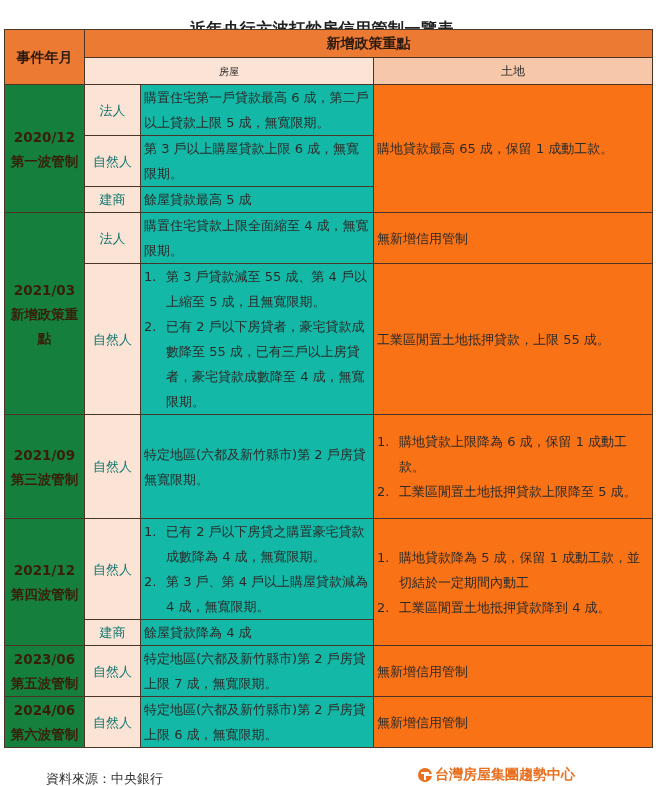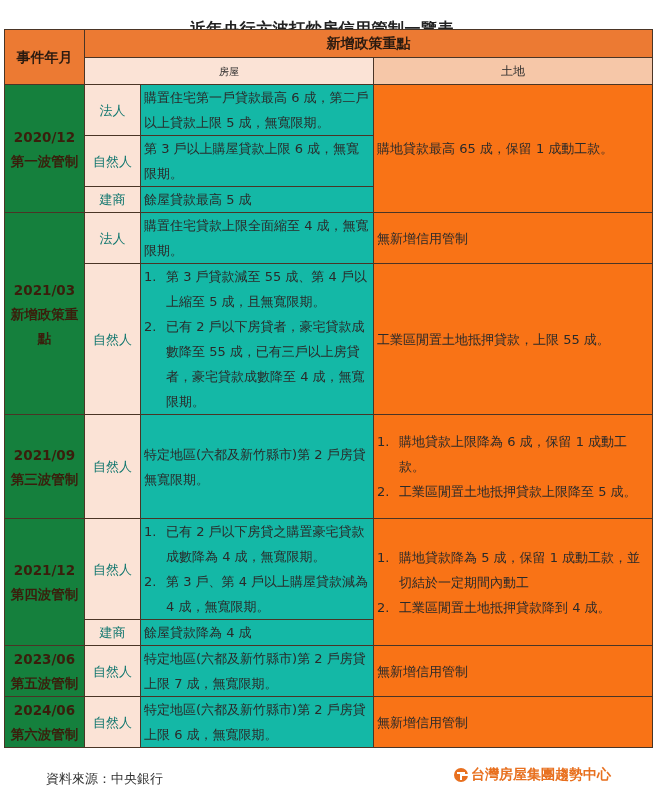--- a/index.html
+++ b/index.html
@@ -20,21 +20,21 @@
   .h-light-house { background: #fbe3d6; text-align: center; font-size: 10px; font-weight: normal; }
   .h-light-land { background: #f6c7a8; text-align: center; font-size: 12px; font-weight: normal; }
   .date-cell { background: #15803d; text-align: center; font-weight: bold; color: #3a1e0c; font-size: 13.5px; line-height: 24px; }
   .who-cell { background: #fbe3d6; text-align: center; color: #0f766e; }
   .house-cell { background: #14b8a6; }
   .land-cell { background: #f97316; }
   ol { list-style: none; }
   ol li { position: relative; padding-left: 22px; }
   ol li .num { position: absolute; left: 0; top: 0; }
   .footer-src { position: absolute; left: 46px; top: 770px; font-size: 13px; color: #333; }
-  .footer-brand { position: absolute; left: 418px; top: 766px; font-size: 14px; font-weight: bold; color: #e8701f; display: flex; align-items: center; gap: 3px; margin-left: 36px; }
+  .footer-brand { position: absolute; left: 418px; top: 766px; font-size: 14px; font-weight: bold; color: #e8701f; display: flex; align-items: center; gap: 3px; }
   .brand-logo { width: 14px; height: 14px; border-radius: 50%; background: #e8701f; position: relative; display: inline-block; }
   .brand-logo::after { content: ""; position: absolute; left: 3px; top: 4px; width: 8px; height: 2px; background: #fff; box-shadow: 3px 2px 0 -0px #fff; }
   .brand-logo::before { content: ""; position: absolute; left: 6px; top: 5px; width: 2px; height: 7px; background: #fff; }
 </style>
 </head>
 <body>
 
 <div class="title">近年央行六波打炒房信用管制一覽表</div>
 
 <table>

